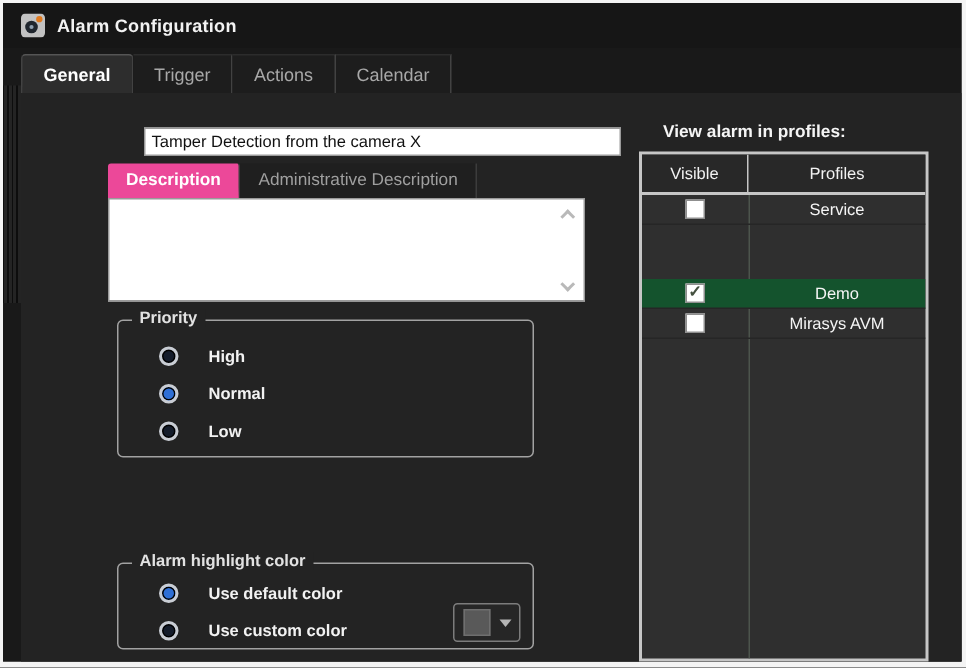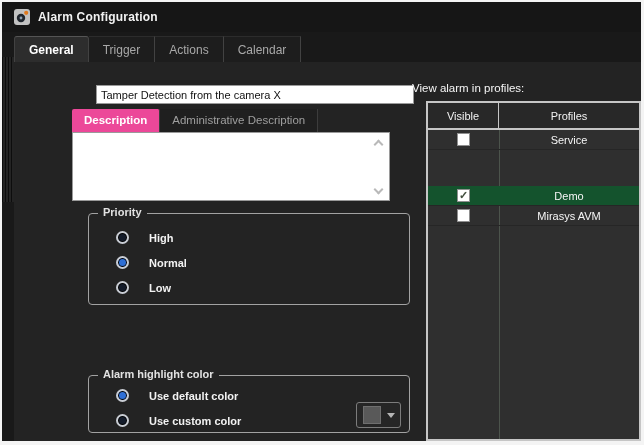--- a/index.html
+++ b/index.html
@@ -63,21 +63,21 @@
   .chev { position:absolute; right:7px; width:8px; height:8px; }
   .chev:before {
     content:""; position:absolute; left:1px; top:2px; width:5px; height:5px;
     border-left:2px solid #b9b9b9; border-top:2px solid #b9b9b9;
   }
   .chev.up    { top:6px; }  .chev.up:before   { transform:rotate(45deg); }
   .chev.down  { bottom:6px;} .chev.down:before { transform:rotate(225deg); top:0; }
 
   
   .group {
-    position:absolute; left:74px; width:322px;
+    position:absolute; left:64px; width:278px;
     border:1px solid #a2a2a2; border-radius:4px;
   }
   .group > .legend {
     position:absolute; top:-8px; left:9px; background:#232323;
     padding:0 5px; font-size:11px; color:#e2e2e2; font-weight:600; white-space:nowrap;
   }
   .g-priority  { top:151px; height:92px; }
   .g-options   { top:253px; height:52px; }
   .g-highlight { top:313px; height:58px; }
 
@@ -100,23 +100,23 @@
 
   .color-btn {
     position:absolute; right:8px; top:26px; width:45px; height:26px;
     background:#262626; border:1px solid #7c7c7c; border-radius:3px;
     display:flex; align-items:center; justify-content:center; gap:6px;
   }
   .swatch { width:18px; height:18px; border:1px solid #6f6f6f; }
   .caret { width:0; height:0; border-left:4px solid transparent; border-right:4px solid transparent; border-top:5px solid #b5b5b5; }
 
   
-  .profiles-label { position:absolute; left:398px; top:20px; font-size:11.5px; font-weight:400; color:#f5f5f5; }
+  .profiles-label { position:absolute; left:428px; top:20px; font-size:11.5px; font-weight:700; color:#f5f5f5; }
   .ptable {
-    position:absolute; left:412px; top:39px; width:215px; bottom:0;
+    position:absolute; left:412px; top:39px; width:193px; bottom:0;
     border:2px solid #c6c6c6; background:#2f2f2f; overflow:hidden;
   }
   .ptable .vdivider { position:absolute; left:71px; top:0; bottom:0; width:1px; background:#4c544c; }
   .phead { display:flex; height:27px; border-bottom:2px solid #c6c6c6; background:#282828; position:relative; z-index:1; }
   .phead .cell { display:flex; align-items:center; justify-content:center; font-size:11px; color:#f2f2f2; }
   .phead .cell.c1 { width:71px; border-right:1px solid #c6c6c6; }
   .phead .cell.c2 { flex:1; }
   .prow { display:flex; height:20px; border-bottom:1px solid #262626; position:relative; z-index:1; }
   .prow .cell { display:flex; align-items:center; justify-content:center; }
   .prow .cell.c1 { width:71px; }

